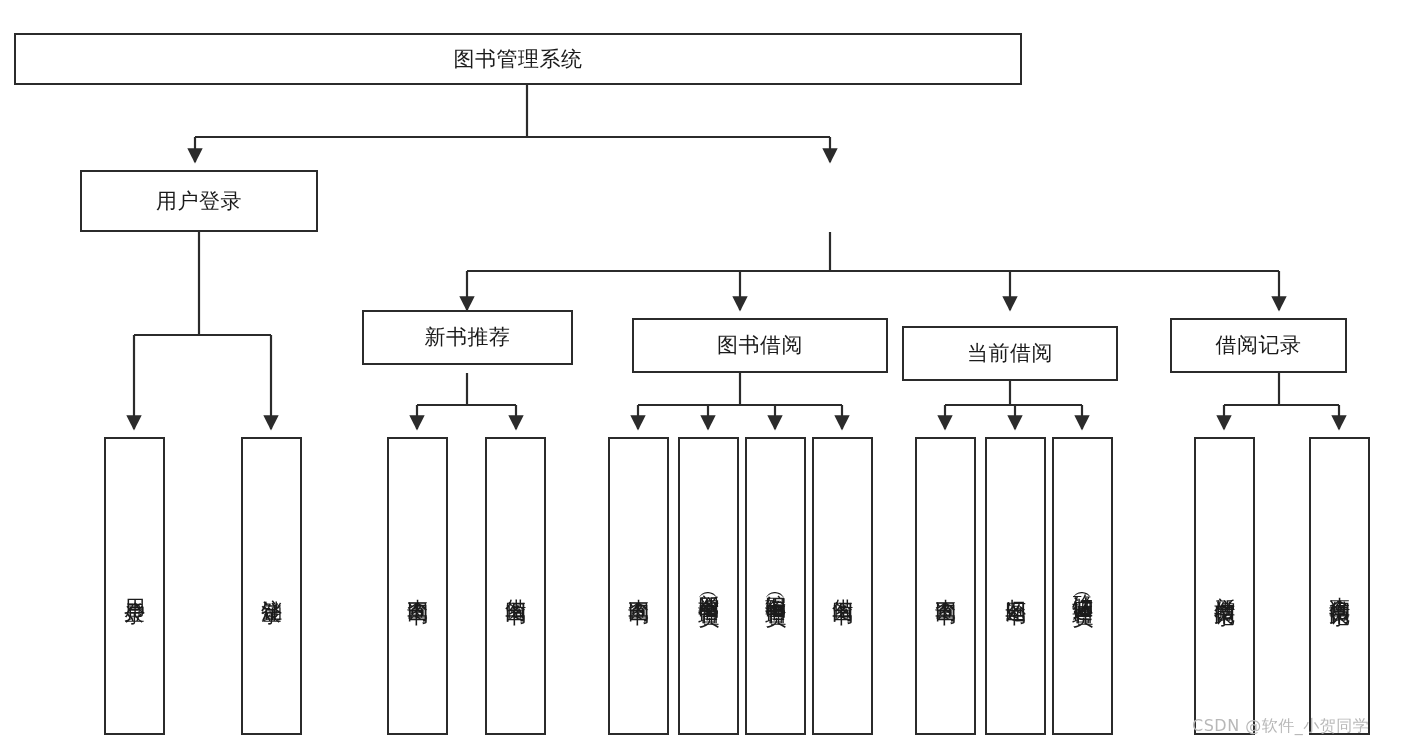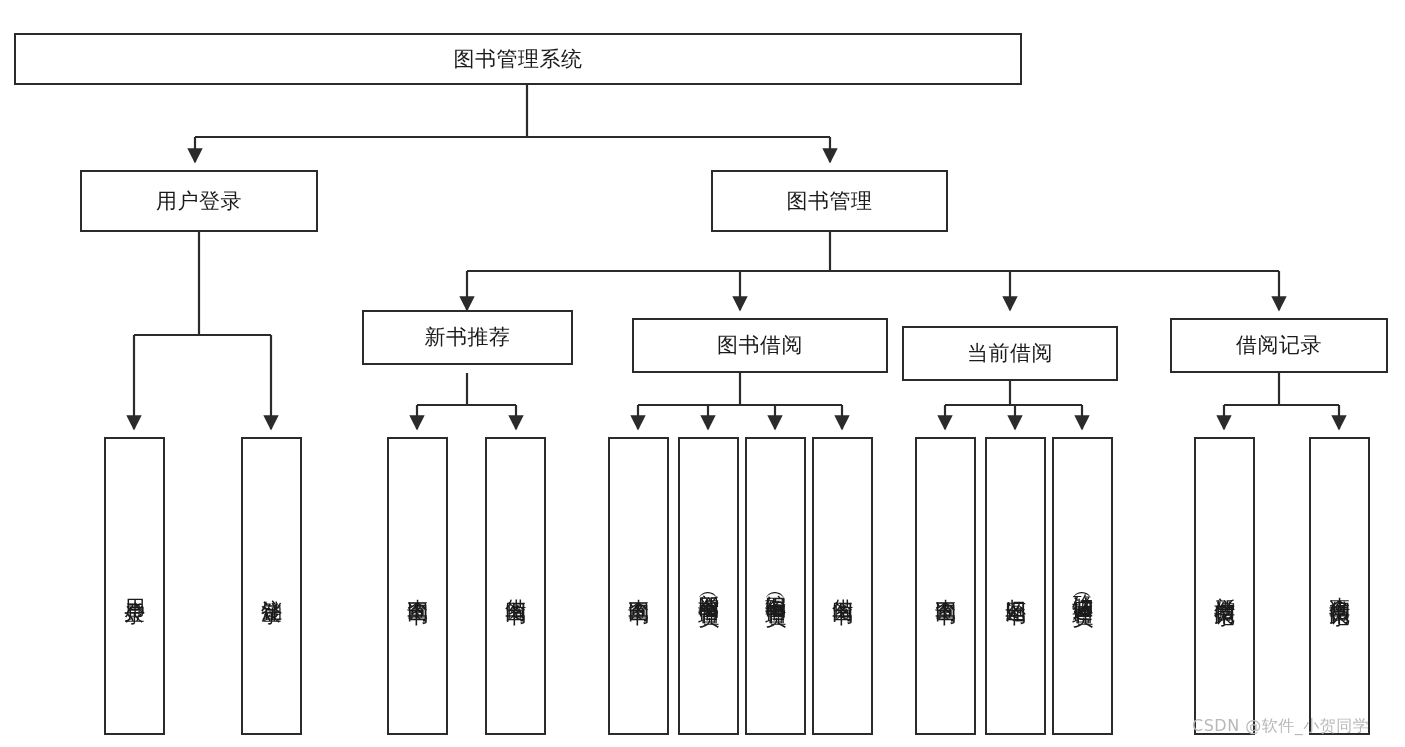--- a/index.html
+++ b/index.html
@@ -129,34 +129,31 @@
     </g>
   </svg>
 
   <div class="node horiz" style="left:14px; top:24px; width:1008px; height:52px;margin-top:9px;">
     <span class="lbl">图书管理系统</span>
   </div>
 
   <div class="node horiz" style="left:80px; top:170px; width:238px; height:62px;">
     <span class="lbl">用户登录</span>
   </div>
-  <div class="node horiz" style="left:711px; top:170px; width:237px; height:62px;">
-    <span class="lbl">图书管理</span>
-  </div>
 
   <div class="node horiz" style="left:362px; top:310px; width:211px; height:55px;">
     <span class="lbl">新书推荐</span>
   </div>
   <div class="node horiz" style="left:632px; top:318px; width:256px; height:55px;">
     <span class="lbl">图书借阅</span>
   </div>
   <div class="node horiz" style="left:902px; top:326px; width:216px; height:55px;">
     <span class="lbl">当前借阅</span>
   </div>
-  <div class="node horiz" style="left:1170px; top:318px; width:218px; height:55px;">
+  <div class="node horiz" style="left:1170px; top:318px; width:177px; height:55px;">
     <span class="lbl">借阅记录</span>
   </div>
 
   <div class="node vert" style="left:104px; top:437px; width:61px; height:298px;">
     <span class="lbl">用户登录</span>
   </div>
   <div class="node vert" style="left:241px; top:437px; width:61px; height:298px;">
     <span class="lbl">注销登录</span>
   </div>
 

